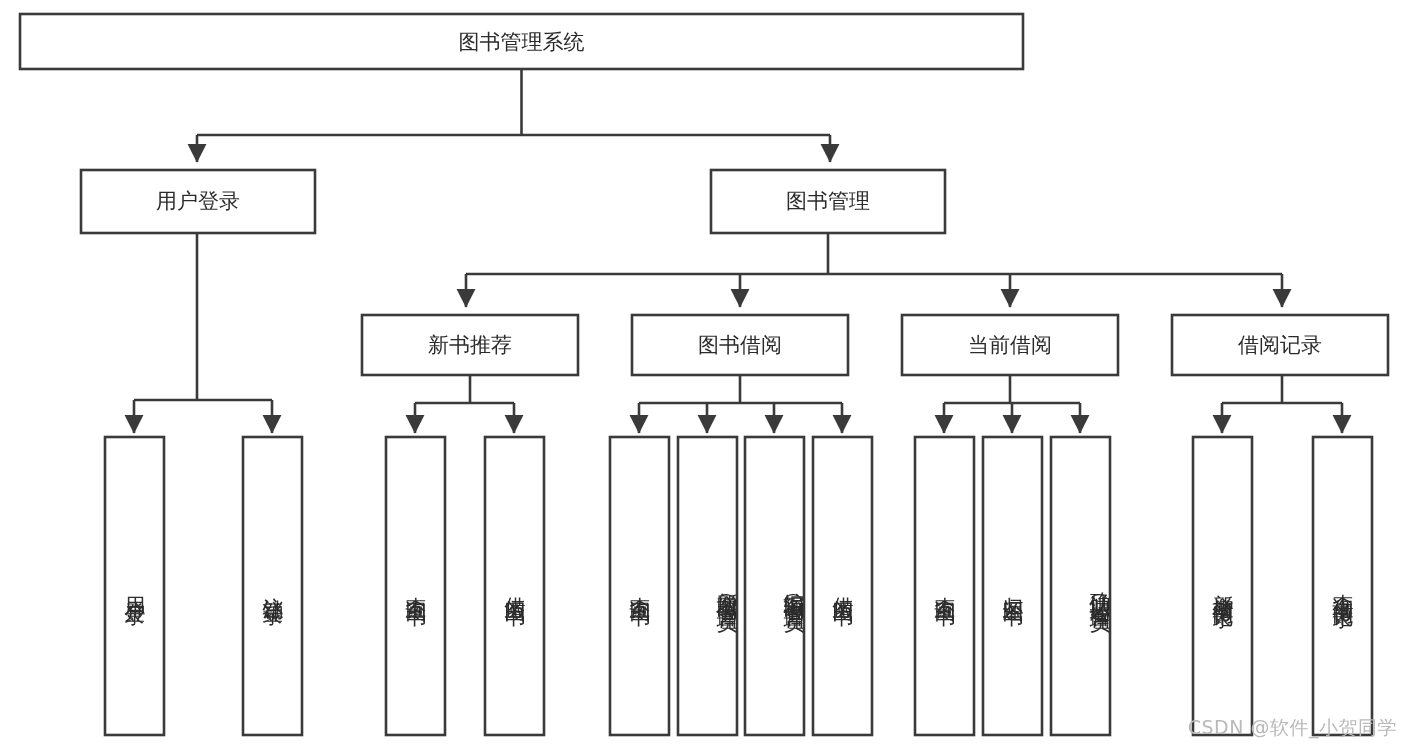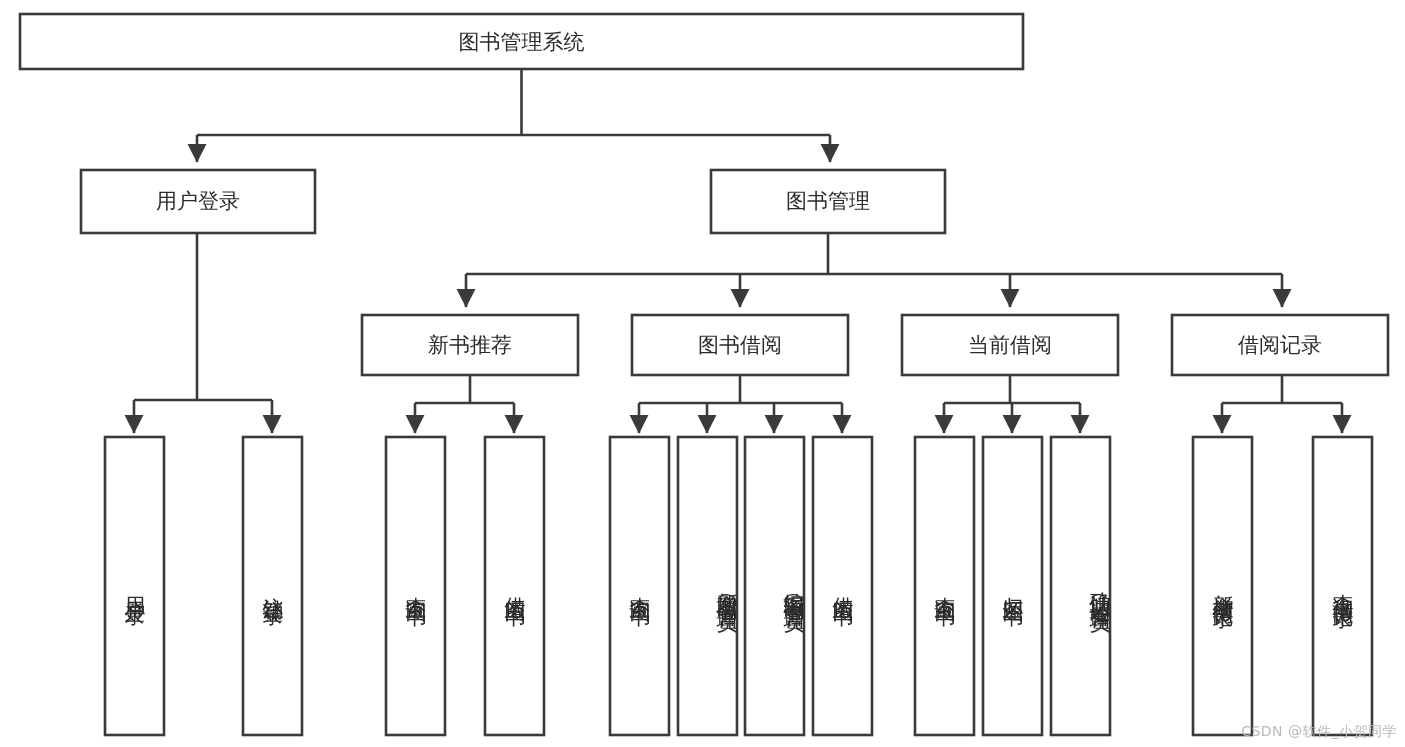--- a/index.html
+++ b/index.html
@@ -60,21 +60,21 @@
     align-items: center;
     justify-content: center;
     white-space: nowrap;
     pointer-events: none;
   }
   .watermark {
     position: absolute;
     right: 8px;
     bottom: 6px;
     font-family: "DejaVu Sans", "Liberation Sans", sans-serif;
-    font-size: 14px;
+    font-size: 19px;
     color: #b9b9b9;
     white-space: nowrap;
     letter-spacing: 0.5px;
   }
 </style>
 </head>
 <body>
 
 <div id="diagram-root">
 

